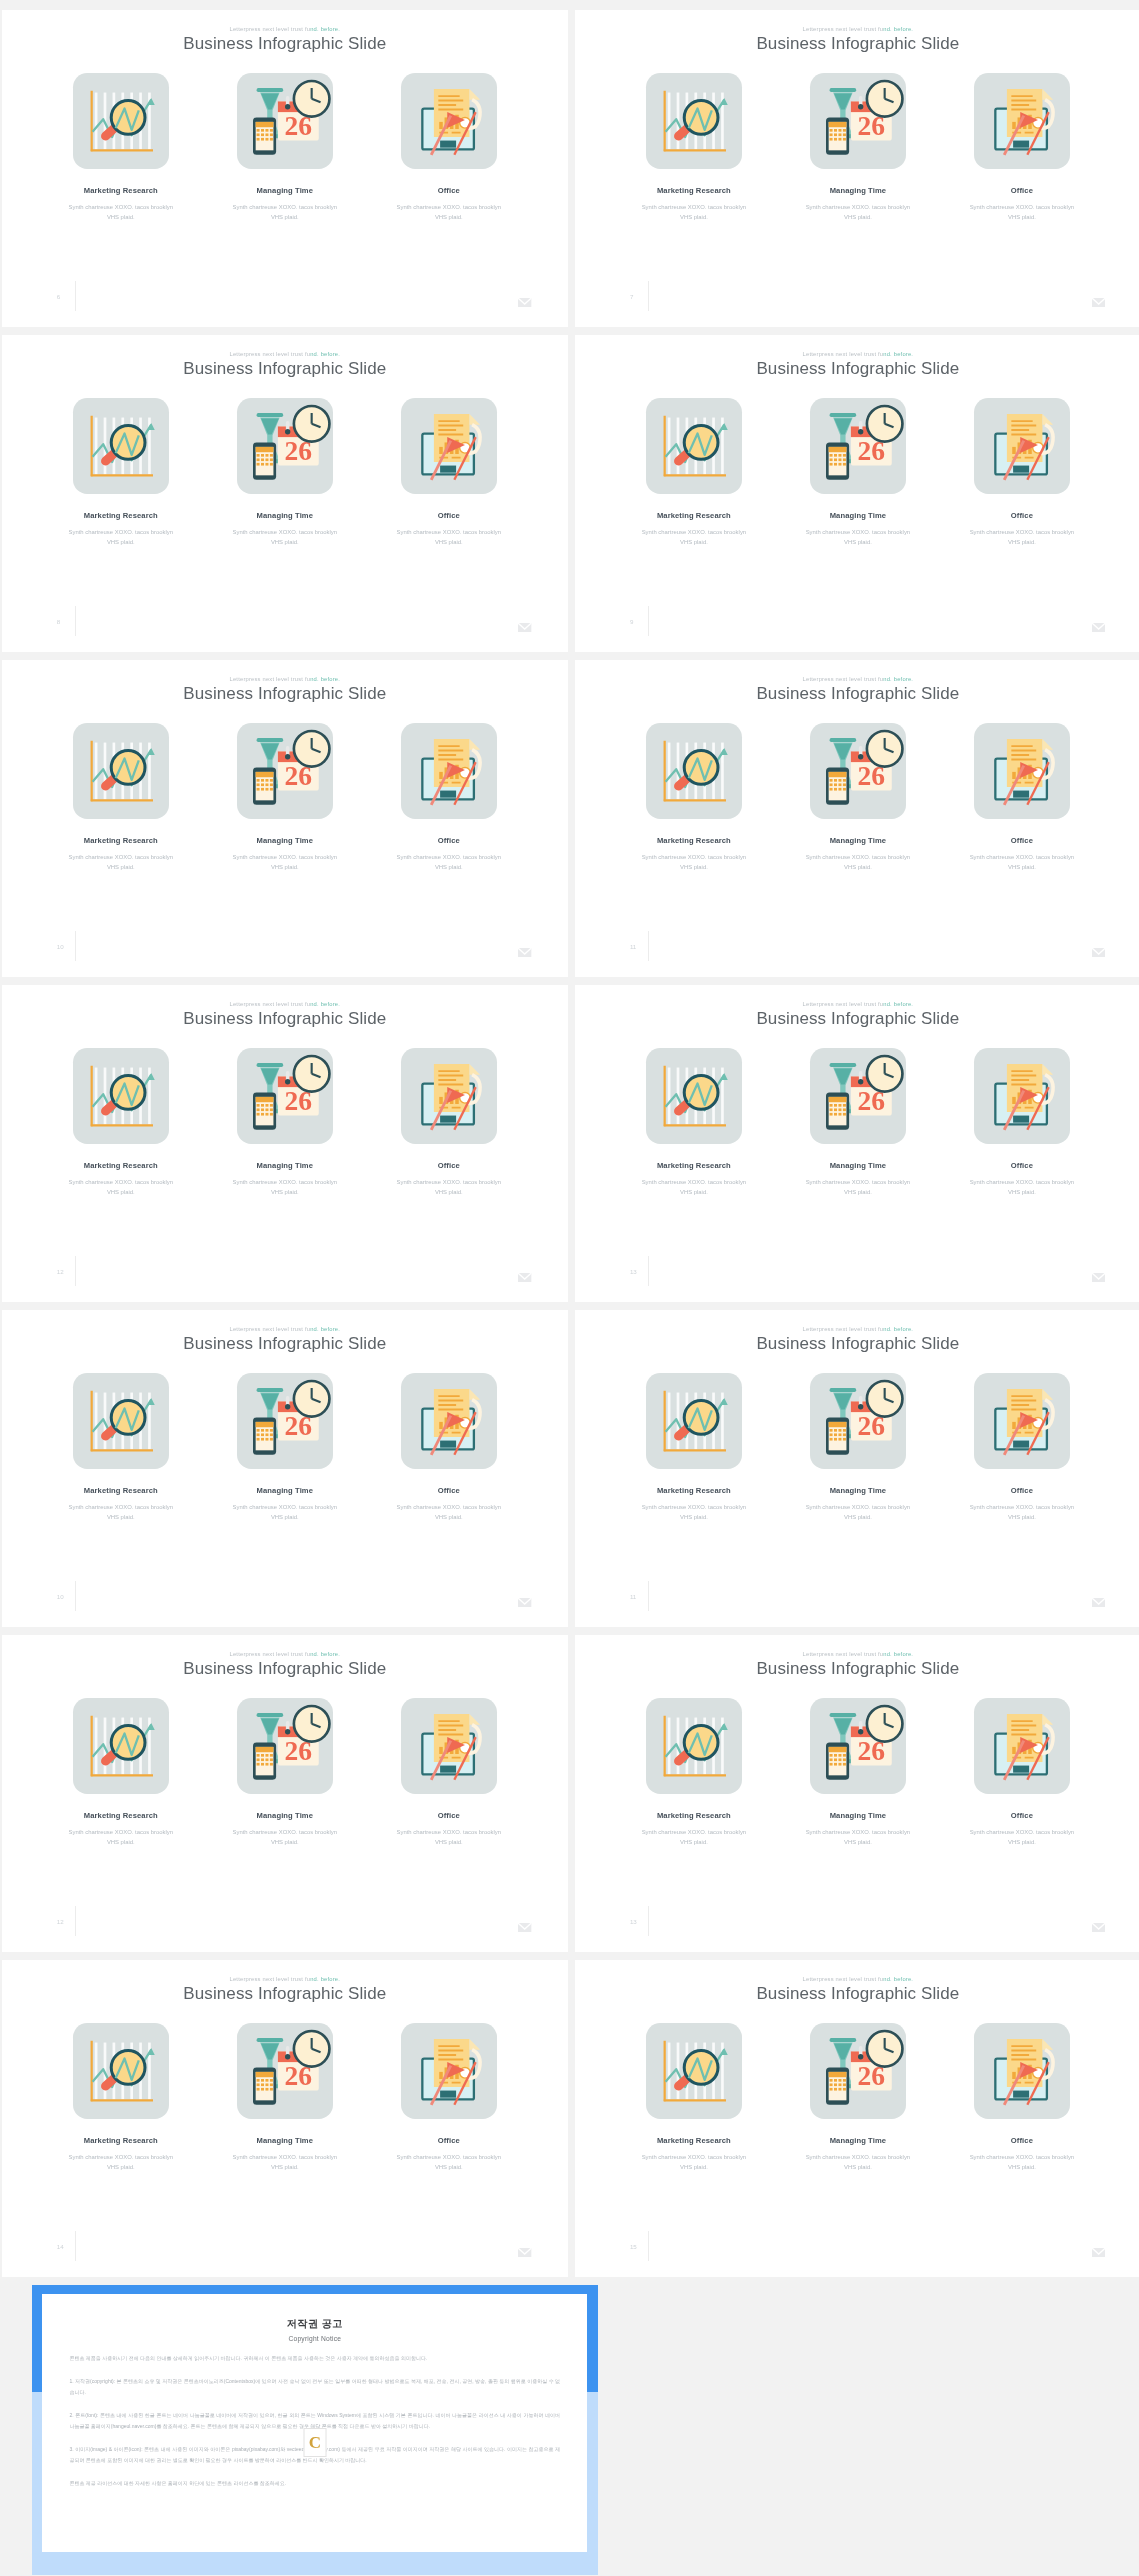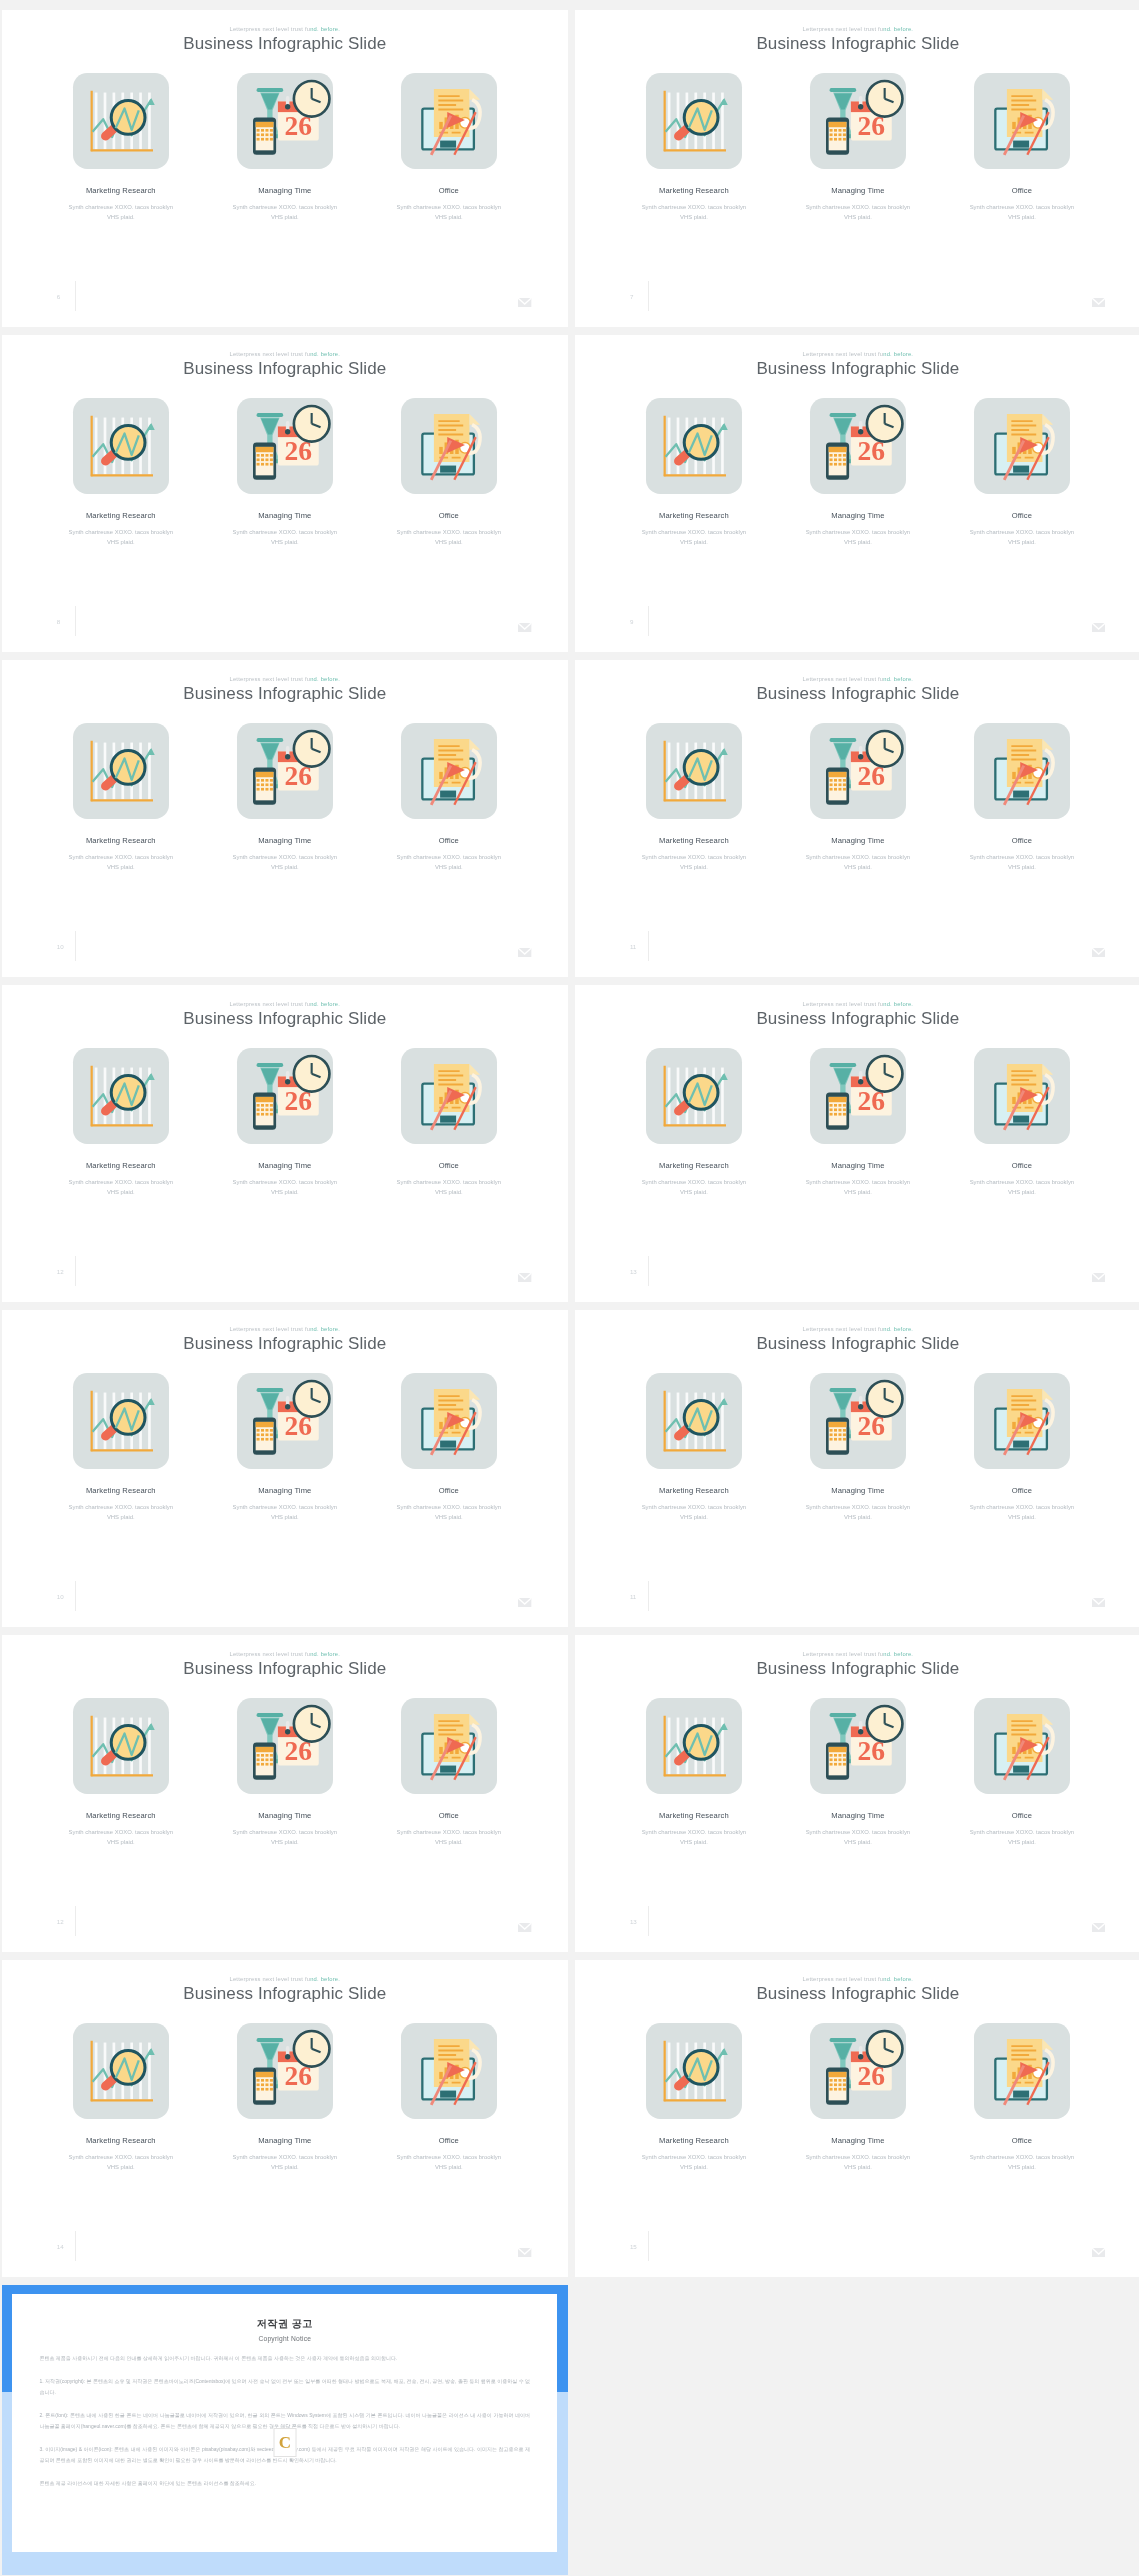--- a/index.html
+++ b/index.html
@@ -56,21 +56,21 @@
     width:96px; height:96px;
     margin:0 auto;
     border-radius:14.2px;
     background:#d9e0e0;
     position:relative;
     overflow:hidden;
   }
   .card-title {
     margin-top:17px;
     font-size:7.6px;
-    font-weight:400;
+    font-weight:700;
     color:#46505a;
     letter-spacing:0.1px;
   }
   .card-body {
     margin-top:6.2px;
     font-size:5.9px;
     line-height:1.75;
     color:#b4bbc1;
   }
 
@@ -148,21 +148,21 @@
     background:#fff;
   }
   .copy-seal span {
     font-family:"Liberation Serif", serif;
     font-size:17px;
     font-weight:700;
     color:#d2a33c;
     line-height:1;
   }
   .right-blank { width:566px; background:#f2f2f2; }
-  .bottom-row { display:grid; grid-template-columns:repeat(2,566px); column-gap:7.1px; padding:0 1.8px; }
+  .bottom-row { display:grid; grid-template-columns:repeat(2,566px); column-gap:7.1px; padding:0 1.8px;margin-left:30px; }
 </style>
 </head>
 <body>
 
 <div class="sheet">
 
   <div class="grid" id="grid">
       <div class="slide">
     <div class="slide-head">
       <div class="eyebrow">Letterpress next level trust fu<span class="hl">nd. before.</span></div>

